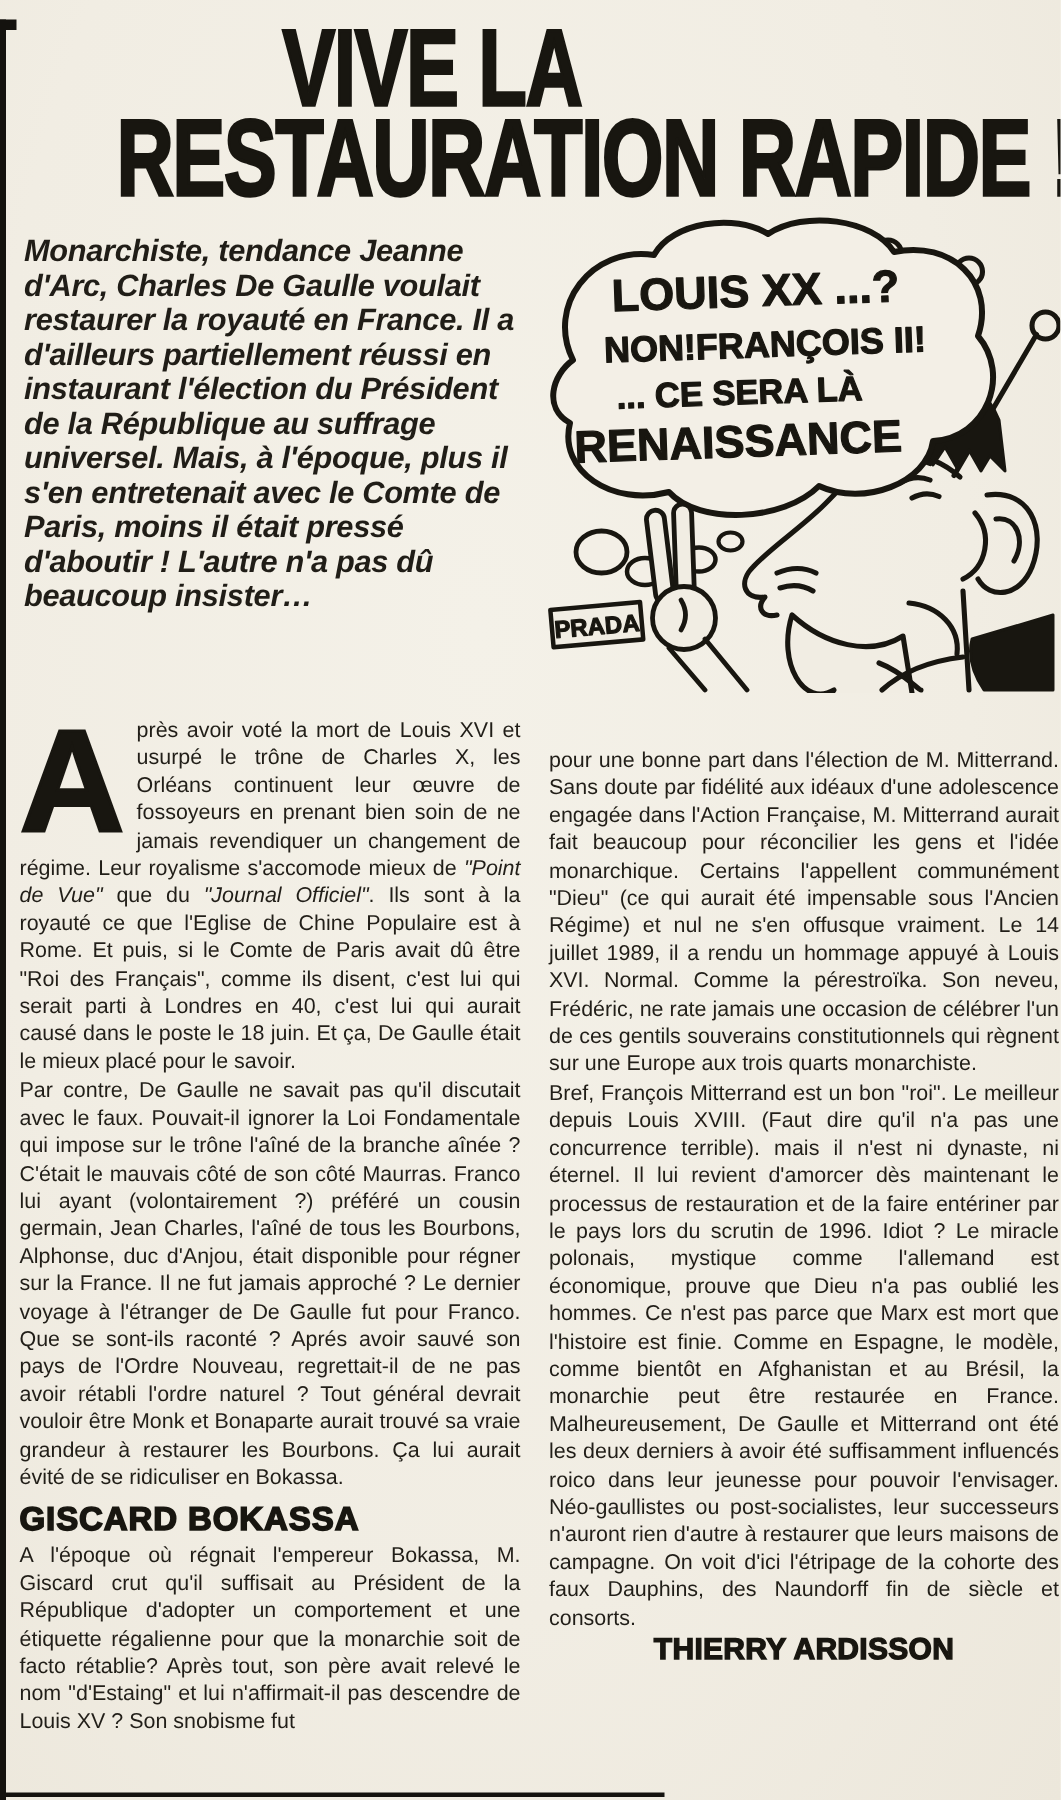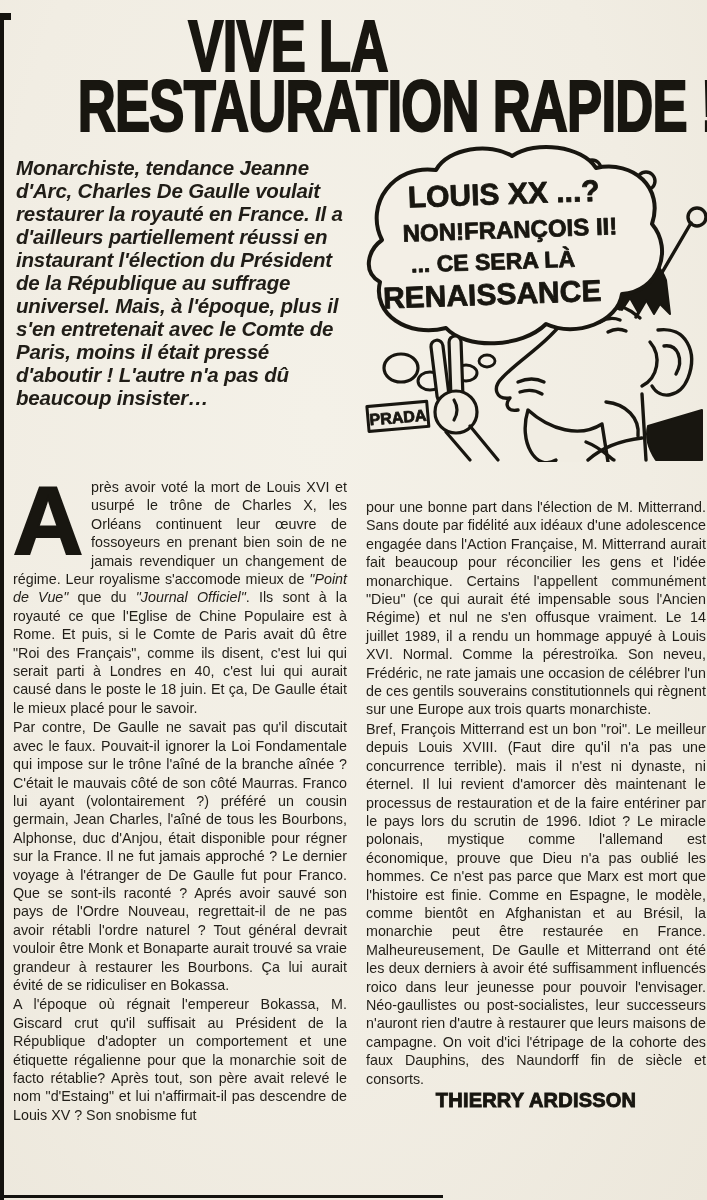--- a/index.html
+++ b/index.html
@@ -197,20 +197,21 @@
           <rect x="18" y="262" width="60" height="25" stroke-width="3" fill="#f1ede3"></rect>
           <text x="48" y="281" font-size="16" font-weight="bold" text-anchor="middle" fill="#181610" stroke="none" class="bubble-text">PRADA</text>
         </g>
       </g>
     </svg>
   </div>
 
   <div class="col col-left">
       <p class="body-para"><span class="dropcap">A</span><span>près avoir voté la mort de Louis XVI et usurpé le trône de Charles X, les Orléans continuent leur œuvre de fossoyeurs en prenant bien soin de ne jamais revendiquer un changement de régime. Leur royalisme s'accomode mieux de </span><span class="it">"Point de Vue"</span><span> que du </span><span class="it">"Journal Officiel"</span><span>. Ils sont à la royauté ce que l'Eglise de Chine Populaire est à Rome. Et puis, si le Comte de Paris avait dû être "Roi des Français", comme ils disent, c'est lui qui serait parti à Londres en 40, c'est lui qui aurait causé dans le poste le 18 juin. Et ça, De Gaulle était le mieux placé pour le savoir.</span></p>
       <p class="body-para"><span>Par contre, De Gaulle ne savait pas qu'il discutait avec le faux. Pouvait-il ignorer la Loi Fondamentale qui impose sur le trône l'aîné de la branche aînée ? C'était le mauvais côté de son côté Maurras. Franco lui ayant (volontairement ?) préféré un cousin germain, Jean Charles, l'aîné de tous les Bourbons, Alphonse, duc d'Anjou, était disponible pour régner sur la France. Il ne fut jamais approché ? Le dernier voyage à l'étranger de De Gaulle fut pour Franco. Que se sont-ils raconté ? Aprés avoir sauvé son pays de l'Ordre Nouveau, regrettait-il de ne pas avoir rétabli l'ordre naturel ? Tout général devrait vouloir être Monk et Bonaparte aurait trouvé sa vraie grandeur à restaurer les Bourbons. Ça lui aurait évité de se ridiculiser en Bokassa.</span></p>
+      <h2 class="subhead">GISCARD BOKASSA</h2>
       <p class="body-para"><span>A l'époque où régnait l'empereur Bokassa, M. Giscard crut qu'il suffisait au Président de la République d'adopter un comportement et une étiquette régalienne pour que la monarchie soit de facto rétablie? Après tout, son père avait relevé le nom "d'Estaing" et lui n'affirmait-il pas descendre de Louis XV ? Son snobisme fut</span></p>
     </div>
   <div class="col col-right">
       <p class="body-para"><span>pour une bonne part dans l'élection de M. Mitterrand. Sans doute par fidélité aux idéaux d'une adolescence engagée dans l'Action Française, M. Mitterrand aurait fait beaucoup pour réconcilier les gens et l'idée monarchique. Certains l'appellent communément "Dieu" (ce qui aurait été impensable sous l'Ancien Régime) et nul ne s'en offusque vraiment. Le 14 juillet 1989, il a rendu un hommage appuyé à Louis XVI. Normal. Comme la pérestroïka. Son neveu, Frédéric, ne rate jamais une occasion de célébrer l'un de ces gentils souverains constitutionnels qui règnent sur une Europe aux trois quarts monarchiste.</span></p>
       <p class="body-para"><span>Bref, François Mitterrand est un bon "roi". Le meilleur depuis Louis XVIII. (Faut dire qu'il n'a pas une concurrence terrible). mais il n'est ni dynaste, ni éternel. Il lui revient d'amorcer dès maintenant le processus de restauration et de la faire entériner par le pays lors du scrutin de 1996. Idiot ? Le miracle polonais, mystique comme l'allemand est économique, prouve que Dieu n'a pas oublié les hommes. Ce n'est pas parce que Marx est mort que l'histoire est finie. Comme en Espagne, le modèle, comme bientôt en Afghanistan et au Brésil, la monarchie peut être restaurée en France. Malheureusement, De Gaulle et Mitterrand ont été les deux derniers à avoir été suffisamment influencés roico dans leur jeunesse pour pouvoir l'envisager. Néo-gaullistes ou post-socialistes, leur successeurs n'auront rien d'autre à restaurer que leurs maisons de campagne. On voit d'ici l'étripage de la cohorte des faux Dauphins, des Naundorff fin de siècle et consorts.</span></p>
       <div class="byline">THIERRY ARDISSON</div>
     </div>
 
 </div>
 

